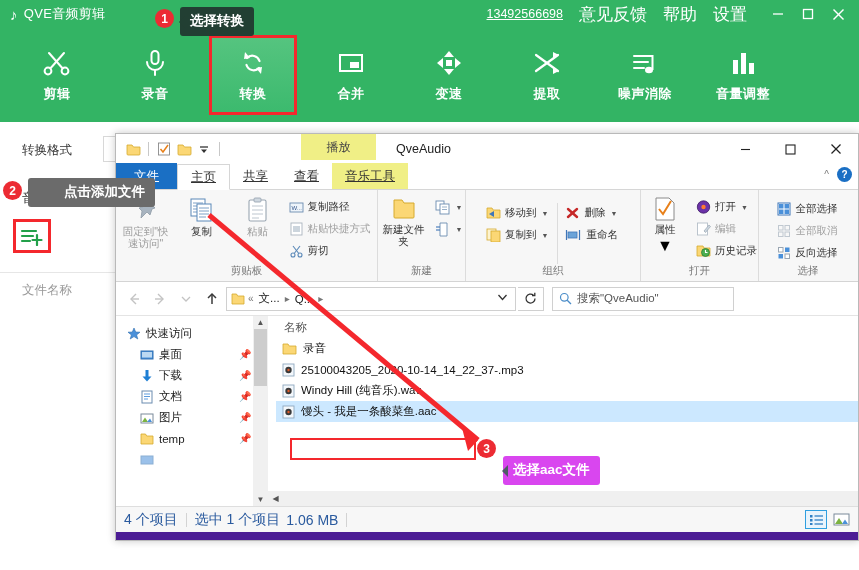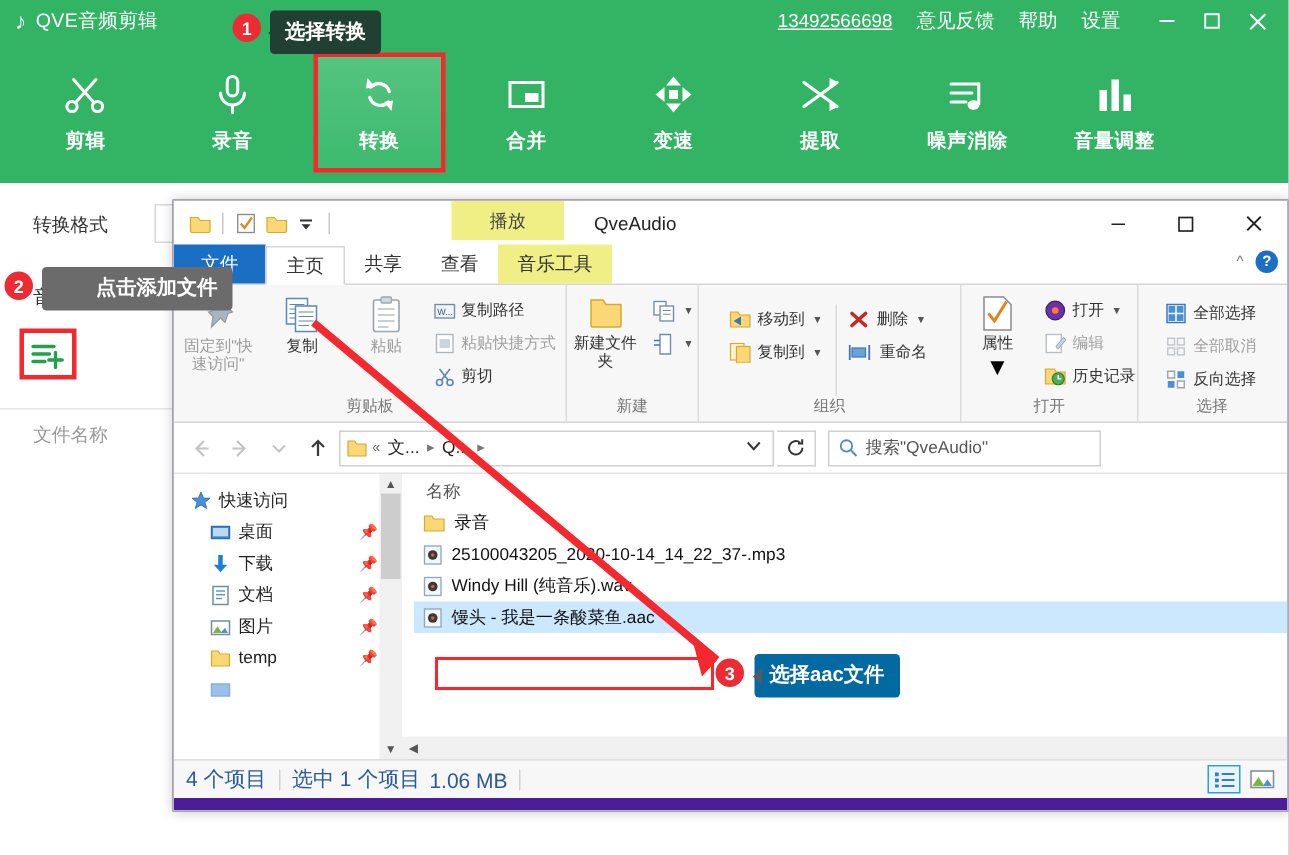--- a/index.html
+++ b/index.html
@@ -27,21 +27,21 @@
   .qve-note { font-size: 15px; line-height: 1; }
   .qve-titleright {
     position: absolute; right: 6px; top: 0; height: 28px;
     display: flex; align-items: center; gap: 0;
   }
   .qve-acct {
     color: #fff; font-size: 12.5px; text-decoration: underline;
     margin-right: 16px; cursor: pointer;
   }
   .qve-menu {
-    color: #fff; font-size: 13px; margin-right: 16px; cursor: pointer;
+    color: #fff; font-size: 17px; margin-right: 16px; cursor: pointer;
   }
   .win-btn {
     width: 30px; height: 28px; display: flex; align-items: center; justify-content: center;
     color: #fff; font-size: 14px; cursor: pointer;
   }
   .win-btn svg { display: block; }
 
   .qve-tools {
     position: absolute; left: 0; top: 28px; width: 859px; height: 94px;
     display: flex; align-items: center;
@@ -133,21 +133,21 @@
     width: 45px; height: 30px; display: flex; align-items: center; justify-content: center;
     cursor: pointer; color: #222;
   }
 
   .exp-tabs {
     position: relative; height: 26px; background: #fff;
     display: flex; align-items: flex-end; border-bottom: 1px solid #d6d6d6;
   }
   .exp-tab {
     height: 26px; padding: 0 13px; font-size: 12.5px; color: #333;
-    display: flex; align-items: center; cursor: pointer;
+    display: flex; align-items: center; cursor: pointer; text-decoration: underline;
   }
   .exp-tab.file { background: #1a6fc4; color: #fff; padding: 0 18px; }
   .exp-tab.sel {
     background: #fff; border: 1px solid #d6d6d6; border-bottom: 1px solid #fff;
     margin-bottom: -1px; position: relative; z-index: 2;
   }
   .exp-tab.ctx { background: #f0ef86; }
   .exp-help {
     position: absolute; right: 6px; top: 3px; display: flex; align-items: center; gap: 8px;
   }
@@ -926,15 +926,15 @@
 
   <div style="position:absolute; left:290px; top:438px; width:186px; height:22px; border:2px solid #f4282d; z-index:50;"></div>
 
   <div class="badge" style="left:155px; top:9px;">1</div>
   <div class="callout" style="left:180px; top:7px; background:#223f33; border-right-color:#223f33;">选择转换</div>
 
   <div class="badge" style="left:3px; top:181px;">2</div>
   <div class="callout grey nopoint" style="left:28px; top:178px; background:#6b6b6b;padding-left:36px;">点击添加文件</div>
 
   <div class="badge" style="left:477px; top:439px;">3</div>
-  <div class="callout dark-grey" style="left:503px; top:436px; background:#0369a1; border-right-color:#4d5b66;">选择aac文件</div>
+  <div class="callout dark-grey" style="left:503px; top:456px; background:#d946ef; border-right-color:#4d5b66;">选择aac文件</div>
 
 </div>
 
 </body></html>

